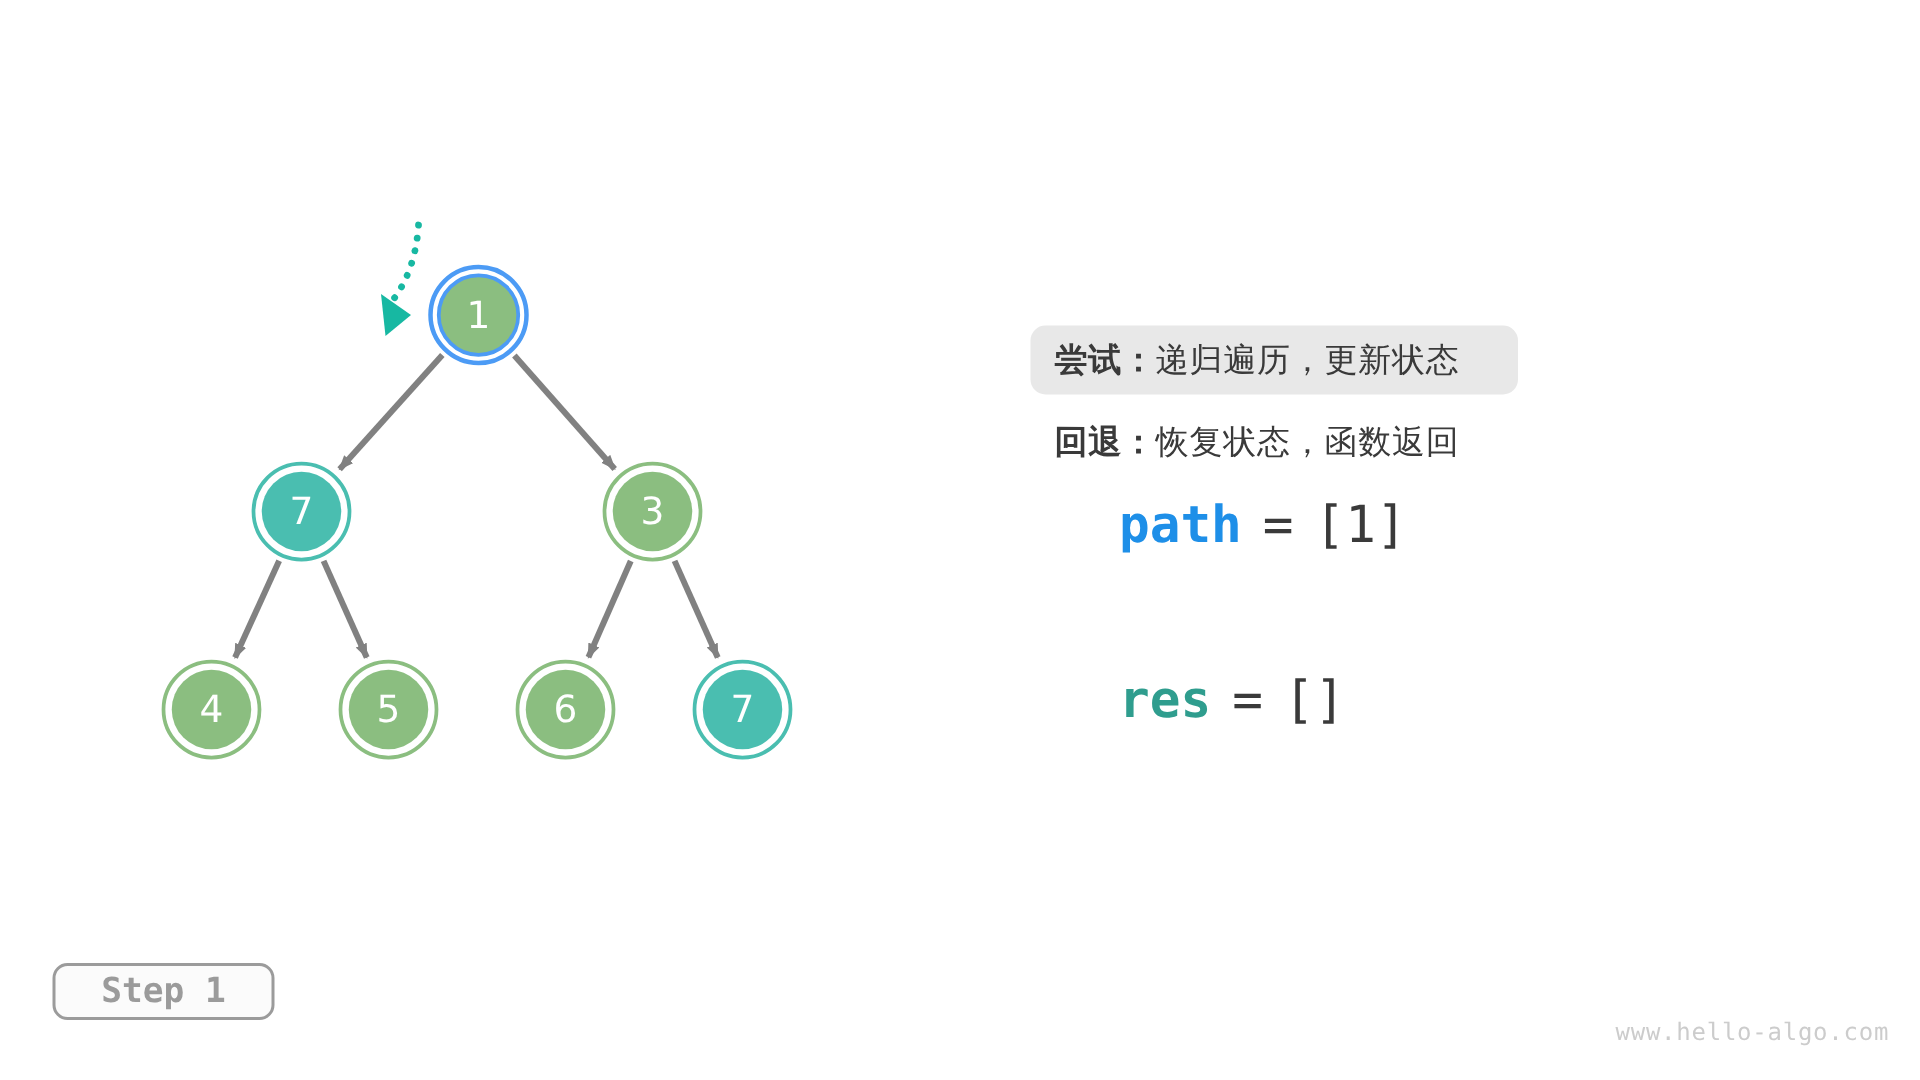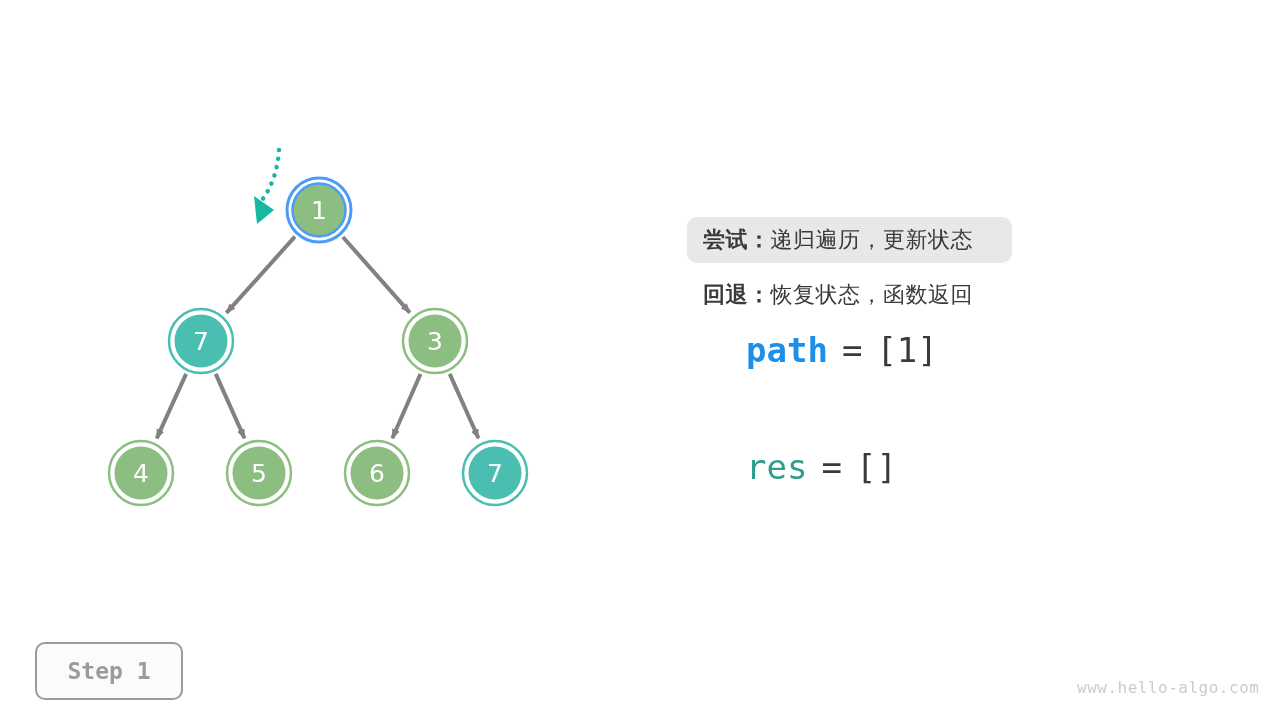--- a/index.html
+++ b/index.html
@@ -52,26 +52,26 @@
   .line-backtrack { position: absolute; left: 703px; top: 280px; }
   .code-line {
     position: absolute; left: 704px;
     font-family: "DejaVu Sans Mono", monospace;
     font-size: 34px; color: var(--text-dark);
     display: flex; gap: 14px; white-space: pre; margin-left: 42px;
   }
   .line-path { top: 330px; }
   .line-res  { top: 447px; }
   .var-path { color: var(--path-blue); font-weight: bold; }
-  .var-res  { color: var(--res-teal);  font-weight: normal; }
+  .var-res  { color: var(--res-teal);  font-weight: bold; }
 
   
   .step-badge {
     position: absolute; left: 35px; top: 642px;
-    width: 148px; height: 58px;
+    width: 148px; height: 38px;
     background: #fbfbfb;
     border: 2px solid #9b9b9b; border-radius: 10px;
     box-sizing: border-box;
     display: flex; align-items: center; justify-content: center;
     font-family: "DejaVu Sans Mono", monospace;
     font-size: 23px; font-weight: bold; color: #9b9b9b;
     white-space: pre;
   }
 
   

